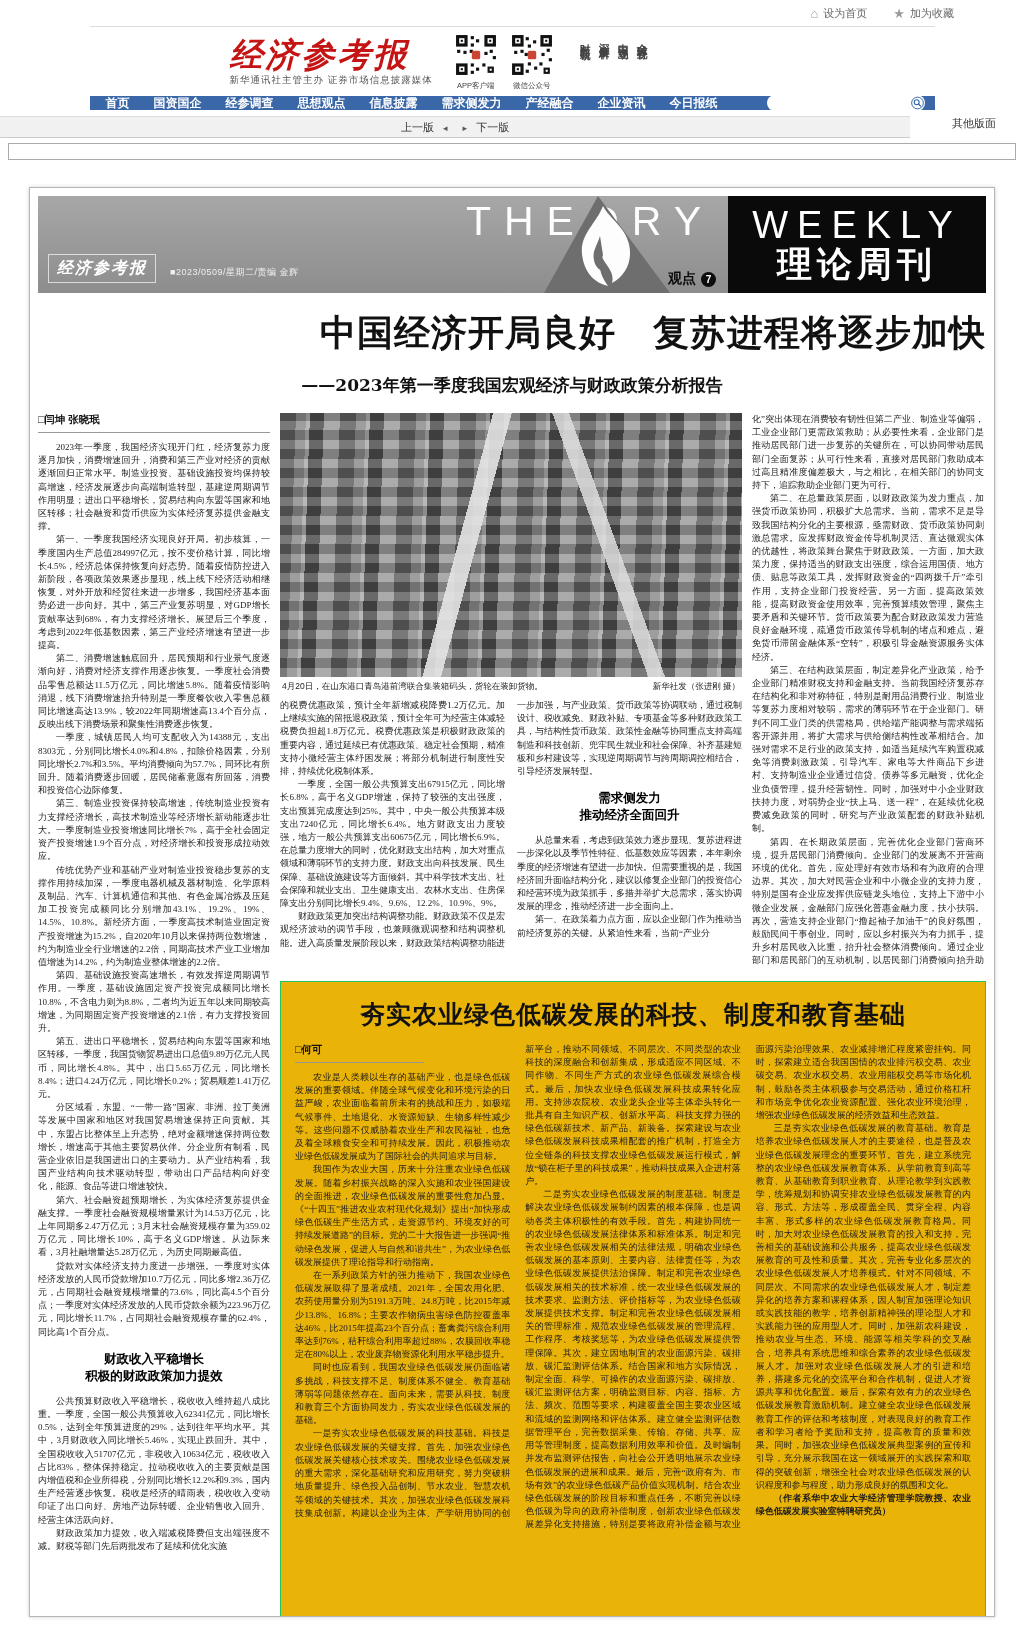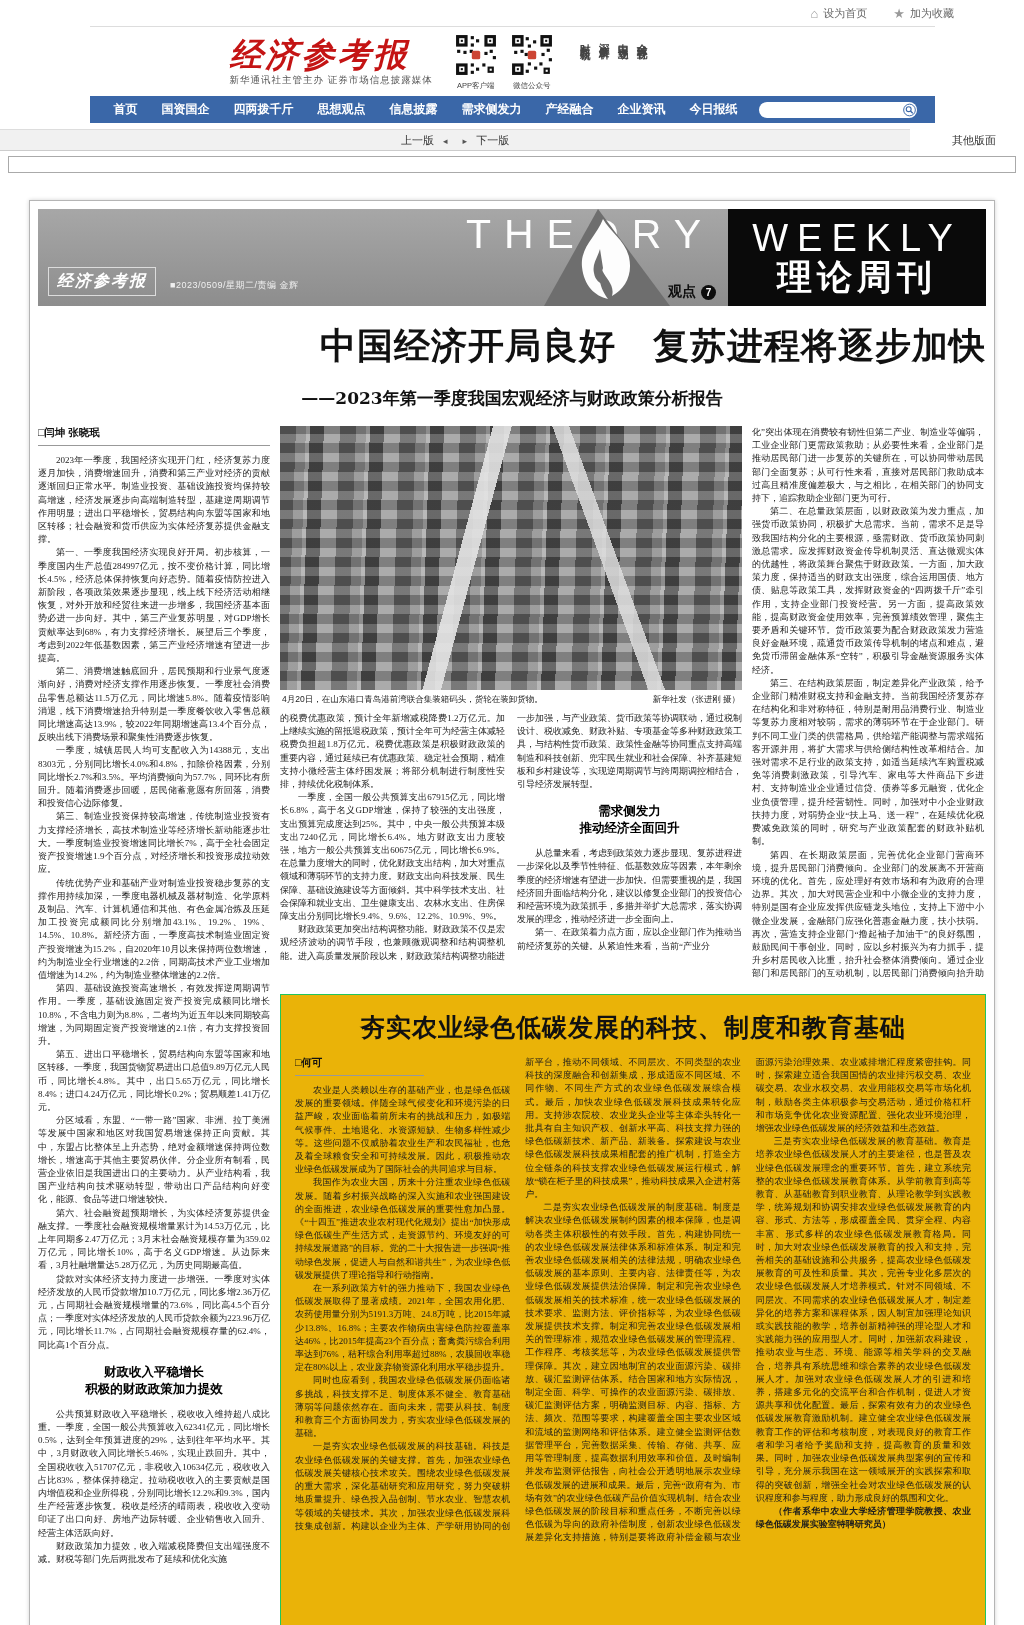--- a/index.html
+++ b/index.html
@@ -15,28 +15,28 @@
   .logoblock{margin-left:140px;}
   .logo-cn{font-family:"DejaVu Serif",serif;font-weight:bold;font-style:italic;color:#c41414;font-size:33px;letter-spacing:3px;line-height:34px;}
   .logo-tag{font-size:9.5px;color:#555;margin-top:2px;letter-spacing:1px;}
   .qrwrap{display:flex;gap:14px;}
   .qr{width:42px;height:42px;background:#fff;}
   .qr-label{font-size:7.5px;color:#444;text-align:center;margin-top:1px;}
   .slogan{display:flex;gap:5px;margin-left:4px;}
   .vcol{writing-mode:vertical-lr;font-size:10.5px;font-weight:bold;color:#444;letter-spacing:2px;height:56px;}
 
   
-  .nav{width:845px;margin:0 auto;background:#3a67a8;height:27px;display:flex;align-items:center;padding:0 12px;box-sizing:border-box;}
+  .nav{width:845px;margin:0 auto;background:#3a67a8;height:14px;display:flex;align-items:center;padding:0 4px;box-sizing:border-box;}
   .nav .nav-item{color:#fff;font-size:12px;font-weight:bold;padding:0 12px;cursor:pointer;white-space:nowrap;}
   .search{margin-left:auto;margin-right:6px;background:#fff;border-radius:9px;width:158px;height:16px;display:flex;align-items:center;}
   .search input{border:0;outline:0;background:transparent;flex:1;height:12px;font-size:10px;padding:0 6px;}
   .search .mag{width:16px;height:16px;margin-right:1px;}
 
   
-  .pagerrow{display:flex;align-items:center;margin-top:6px;}
+  .pagerrow{display:flex;align-items:flex-start;margin-top:6px;}
   .strip{flex:1;background:#f1f1f1;border-top:1px solid #ddd;border-bottom:1px solid #ccc;height:20px;text-align:center;font-size:11px;line-height:20px;color:#333;}
   .strip span{cursor:pointer;}
   .strip .arr{color:#555;font-size:9px;padding:0 6px;}
   .otherpg{width:86px;text-align:right;font-size:11px;color:#333;padding-right:28px;cursor:pointer;}
   .empty-frame{margin:5px 8px 0;height:15px;border:1px solid #aaa;}
 
   
   .page{width:966px;margin:27px auto 0;border:1px solid #b5b5b5;box-shadow:0 0 4px rgba(0,0,0,.18);padding:8px;box-sizing:border-box;height:1430px;overflow:hidden;background:#fff;}
 
   
@@ -184,21 +184,21 @@
       <span class="vcol">时尚新锐</span>
       <span class="vcol">深度解析</span>
       <span class="vcol">中国立场</span>
       <span class="vcol">全球视野</span>
     </div>
 </div>
 
 <div class="nav">
 <span class="nav-item">首页</span>
     <span class="nav-item">国资国企</span>
-    <span class="nav-item">四两拨千斤</span>
+    <span class="nav-item">经参调查</span>
     <span class="nav-item">思想观点</span>
     <span class="nav-item">信息披露</span>
     <span class="nav-item">需求侧发力</span>
     <span class="nav-item">产经融合</span>
     <span class="nav-item">企业资讯</span>
     <span class="nav-item">今日报纸</span>
     <span class="search">
       <input placeholder="" style="">
       <svg class="mag" viewBox="0 0 16 16">
         <circle cx="8" cy="8" r="7.2" fill="#fff" stroke="#3a67a8" stroke-width="1.2"></circle>

